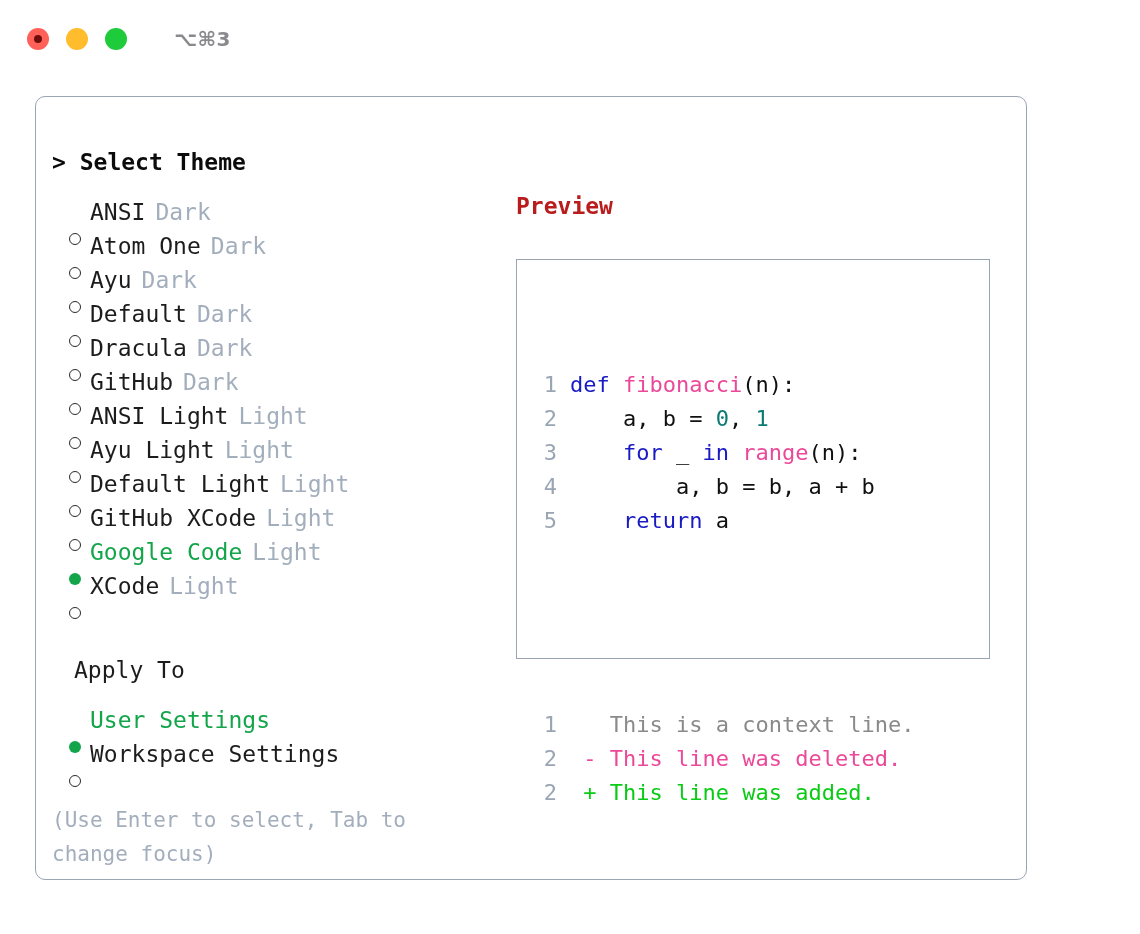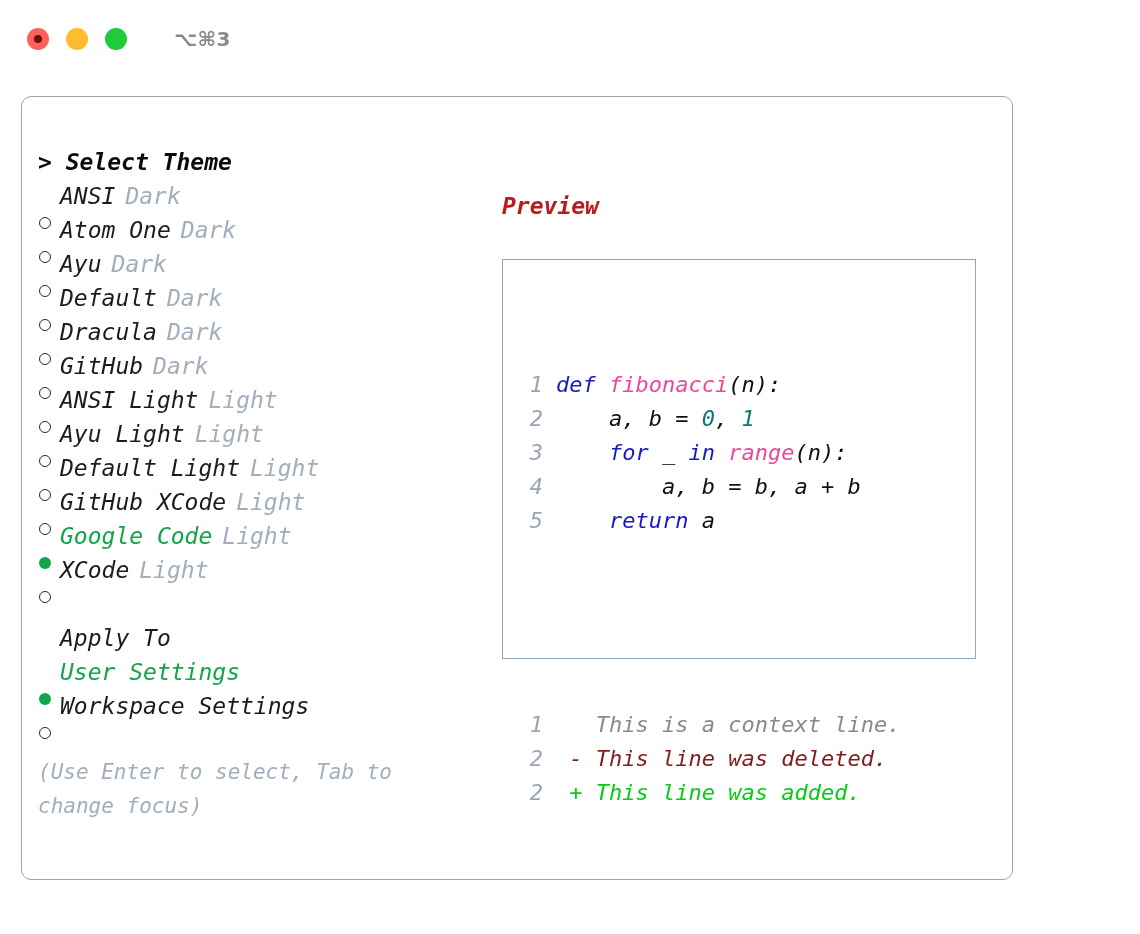--- a/index.html
+++ b/index.html
@@ -64,29 +64,28 @@
     color: #8A8A8E;
     font-size: 20px;
     font-weight: 700;
     letter-spacing: 0.5px;
     font-family: "DejaVu Sans", "Liberation Sans", sans-serif;
   }
 
   
   .panel {
     position: absolute;
-    left: 21px;
+    left: 35px;
     top: 96px;
     width: 992px;
     height: 784px;
     border: 1.6px solid #9AA5B4;
     border-radius: 10px;
     background: #ffffff;
     box-sizing: border-box;
-    font-style: italic;
   }
 
   .columns {
     position: absolute;
     left: 0; top: 0;
     width: 100%; height: 100%;
   }
 
   
   .left-col {
@@ -101,21 +100,21 @@
     font-weight: 700;
     color: #0B0B0B;
     line-height: 34px;
     white-space: pre;
   }
   .section-title.plain {
     font-weight: 400;
     color: #1C1C1C;
   }
 
-  .opt-list { margin: 0; padding: 0; list-style: none; text-align: right; }
+  .opt-list { margin: 16px; padding: 0; list-style: none; text-align: right; }
 
   .opt {
     display: flex;
     align-items: baseline;
     line-height: 34px;
     font-size: 23px;
     white-space: pre;
     color: #1C1C1C;
   }
   .marker {
@@ -203,21 +202,21 @@
     color: #9AA5B4;
     padding-right: 13px;
   }
   .code-body { white-space: pre; }
 
   .tok-kw   { color: #1A1AC4; }
   .tok-fn   { color: #ec4899; }
   .tok-num  { color: #0A7A72; }
   .tok-txt  { color: #101010; }
   .tok-ctx  { color: #8A8A8A; }
-  .tok-del  { color: #7f1d1d; }
+  .tok-del  { color: #ec4899; }
   .tok-add  { color: #0ACB14; margin-top: 9px; }
 
   .blank-line { height: 34px; }
 </style>
 </head>
 <body>
 
 <div class="window">
 
   <div class="titlebar">

